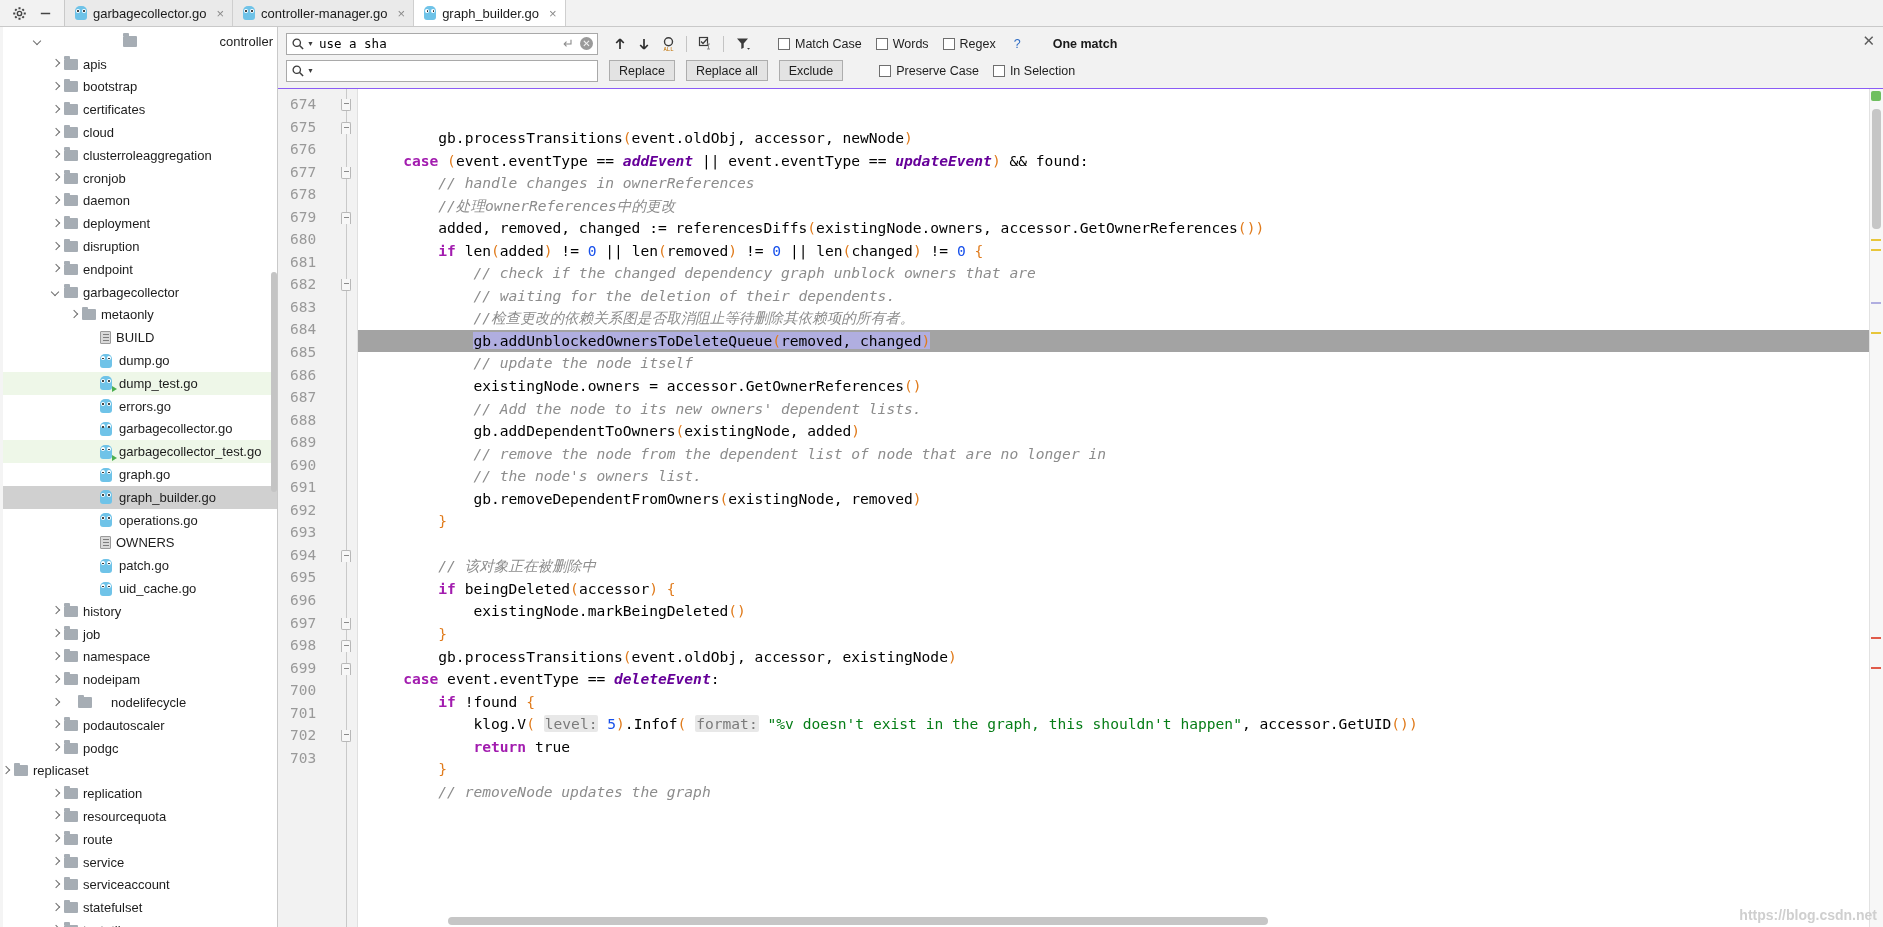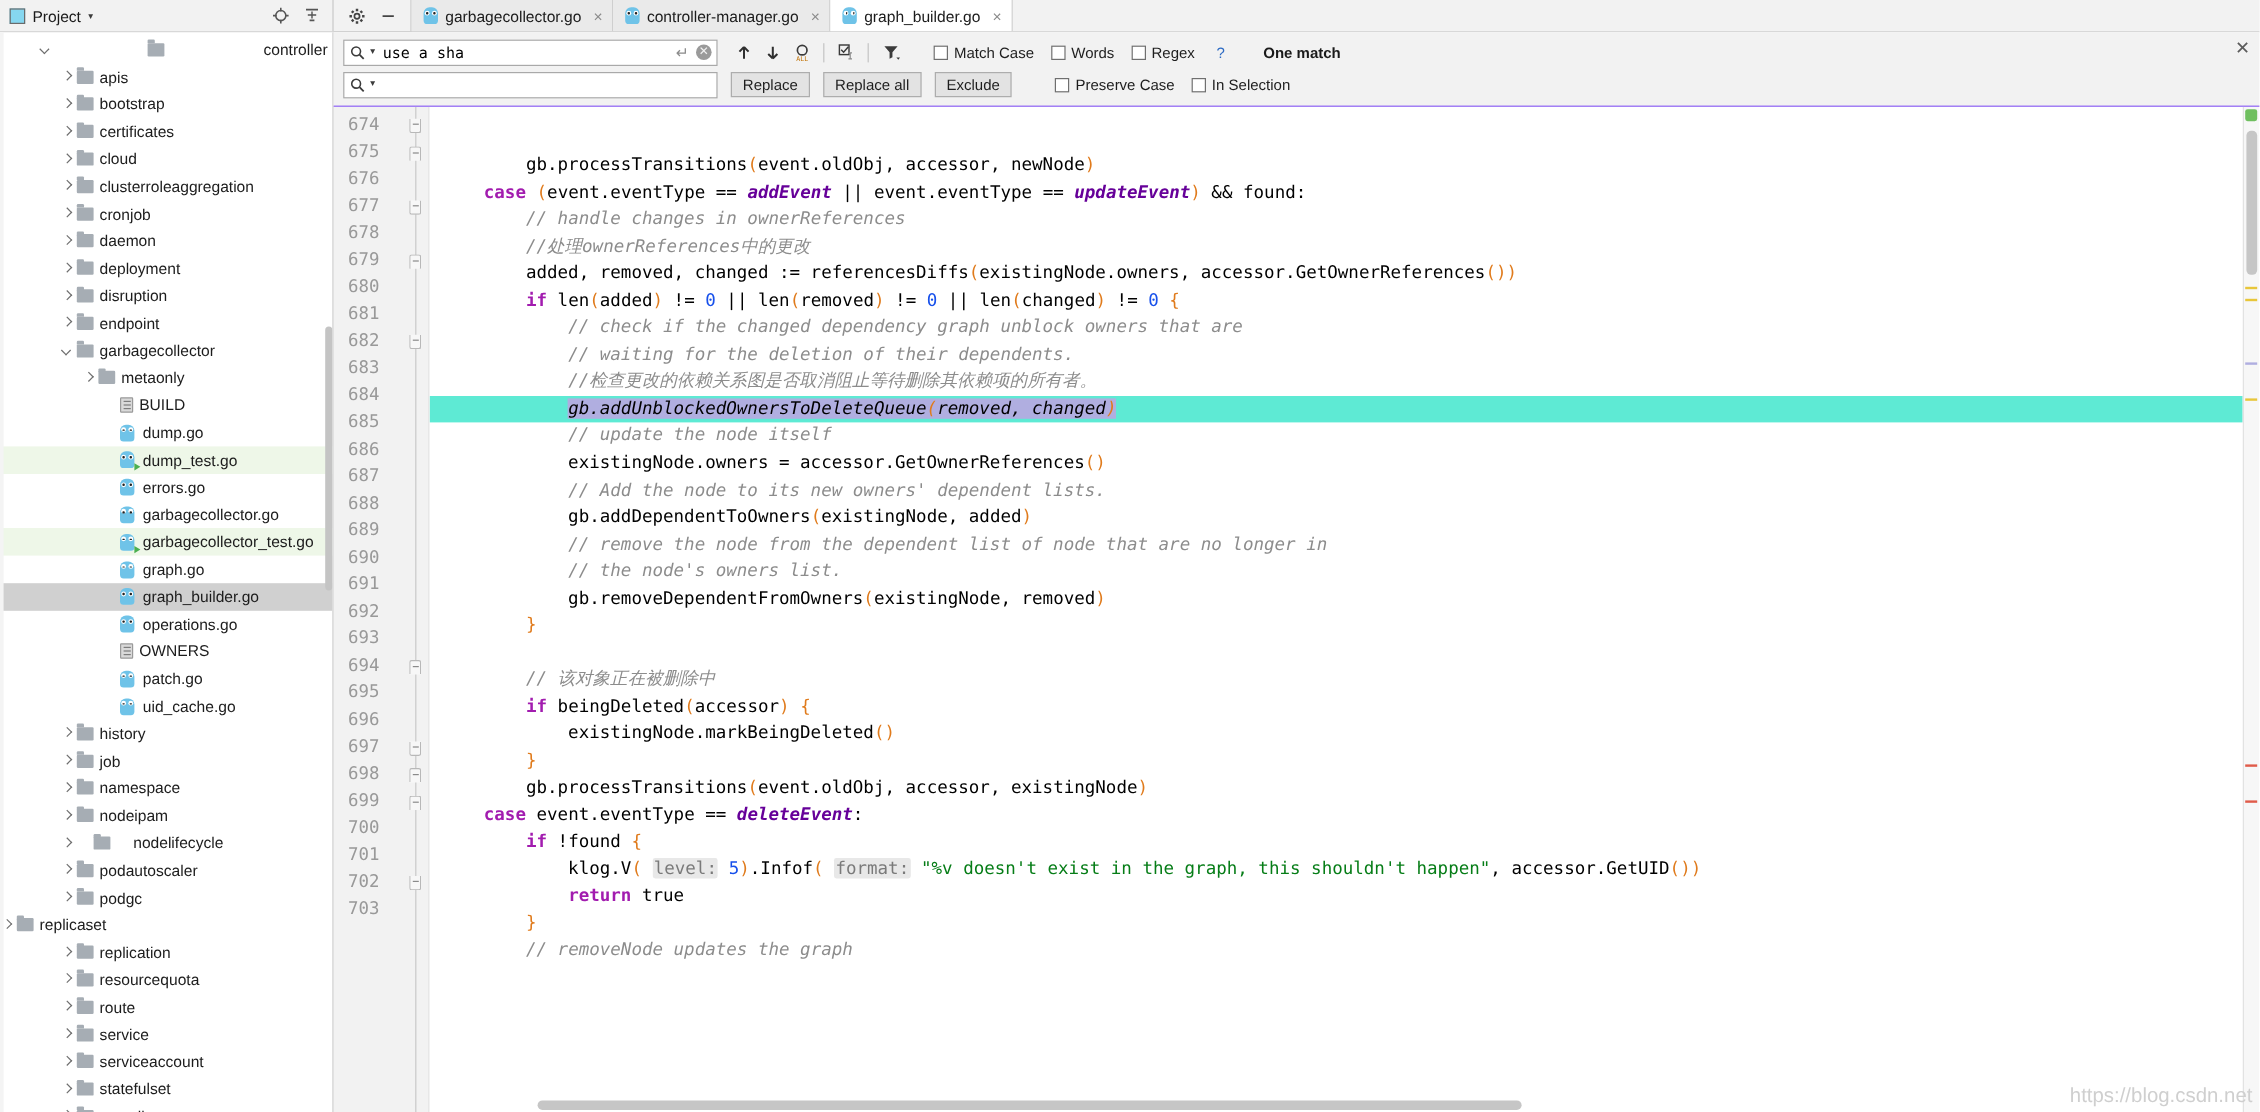--- a/index.html
+++ b/index.html
@@ -252,21 +252,21 @@
 
   .code {
     flex: 1; position: relative; overflow: hidden;
     font-family: "DejaVu Sans Mono", monospace;
     font-size: 14.6px;
     padding-top: 4px;
     background: #fff;
     white-space: pre;
   }
   .cline { height: 22.55px; line-height: 22.55px; padding-left: 10px; white-space: pre; }
-  .cline.match { background: #5eead4; font-style: italic; }
+  .cline.match { background: #a3a3a3; }
 
   .kw { color: #a21caf; font-weight: bold; }
   .cm { color: #8c8c8c; font-style: italic; }
   .pn { color: #e07b1c; }
   .num { color: #1750eb; }
   .cn { color: #660099; font-style: italic; font-weight: bold; }
   .str { color: #067d17; }
   .sel { background: #b0aee0; }
   .hint {
     background: #e8e8e8; color: #7a7a7a; font-style: normal;
@@ -289,45 +289,31 @@
   .hscroll {
     position: absolute; left: 90px; bottom: 2px; height: 8px; width: 820px;
     background: #c6c6c6; border-radius: 4px;
   }
   .topmark {
     position:absolute; right:2px; top:2px; width:10px; height:10px;
   }
 
   .watermark {
     position: absolute; right: 6px; bottom: 4px;
-    font-size: 17px; color: #cfcfcf;
+    font-size: 14px; color: #cfcfcf;
     font-family: "Liberation Sans", sans-serif;
+    font-weight: bold;
   }
 </style>
 </head>
 <body>
 
 <div class="app">
 
   <div class="topbar">
-    <div class="proj-head">
-      <div class="proj-icon"></div>
-      <span class="proj-label">Project</span>
-      <span class="proj-caret">▾</span>
-      <div class="proj-tools">
-        <svg class="ticon" viewBox="0 0 16 16">
-          <circle cx="8" cy="8" r="4.2" fill="none" stroke="#555" stroke-width="1.3"></circle>
-          <path d="M8 1.5v3M8 11.5v3M1.5 8h3M11.5 8h3" stroke="#555" stroke-width="1.3"></path>
-        </svg>
-        <svg class="ticon" viewBox="0 0 16 16">
-          <path d="M3 3h10M4.5 7.5h7M6 12h4" stroke="#555" stroke-width="1.4" fill="none"></path>
-          <path d="M8 4.5v6" stroke="#555" stroke-width="1.2"></path>
-        </svg>
-      </div>
-    </div>
 
     <div class="winbtns">
       <div class="winbtn">
         <svg width="15" height="15" viewBox="0 0 16 16">
           <circle cx="8" cy="8" r="2.3" fill="none" stroke="#444" stroke-width="1.5"></circle>
           <g stroke="#444" stroke-width="2.2">
             <path d="M8 1.3v2.2M8 12.5v2.2M1.3 8h2.2M12.5 8h2.2"></path>
             <path d="M3.4 3.4l1.5 1.5M11.1 11.1l1.5 1.5M12.6 3.4l-1.5 1.5M4.9 11.1l-1.5 1.5"></path>
           </g>
         </svg>

